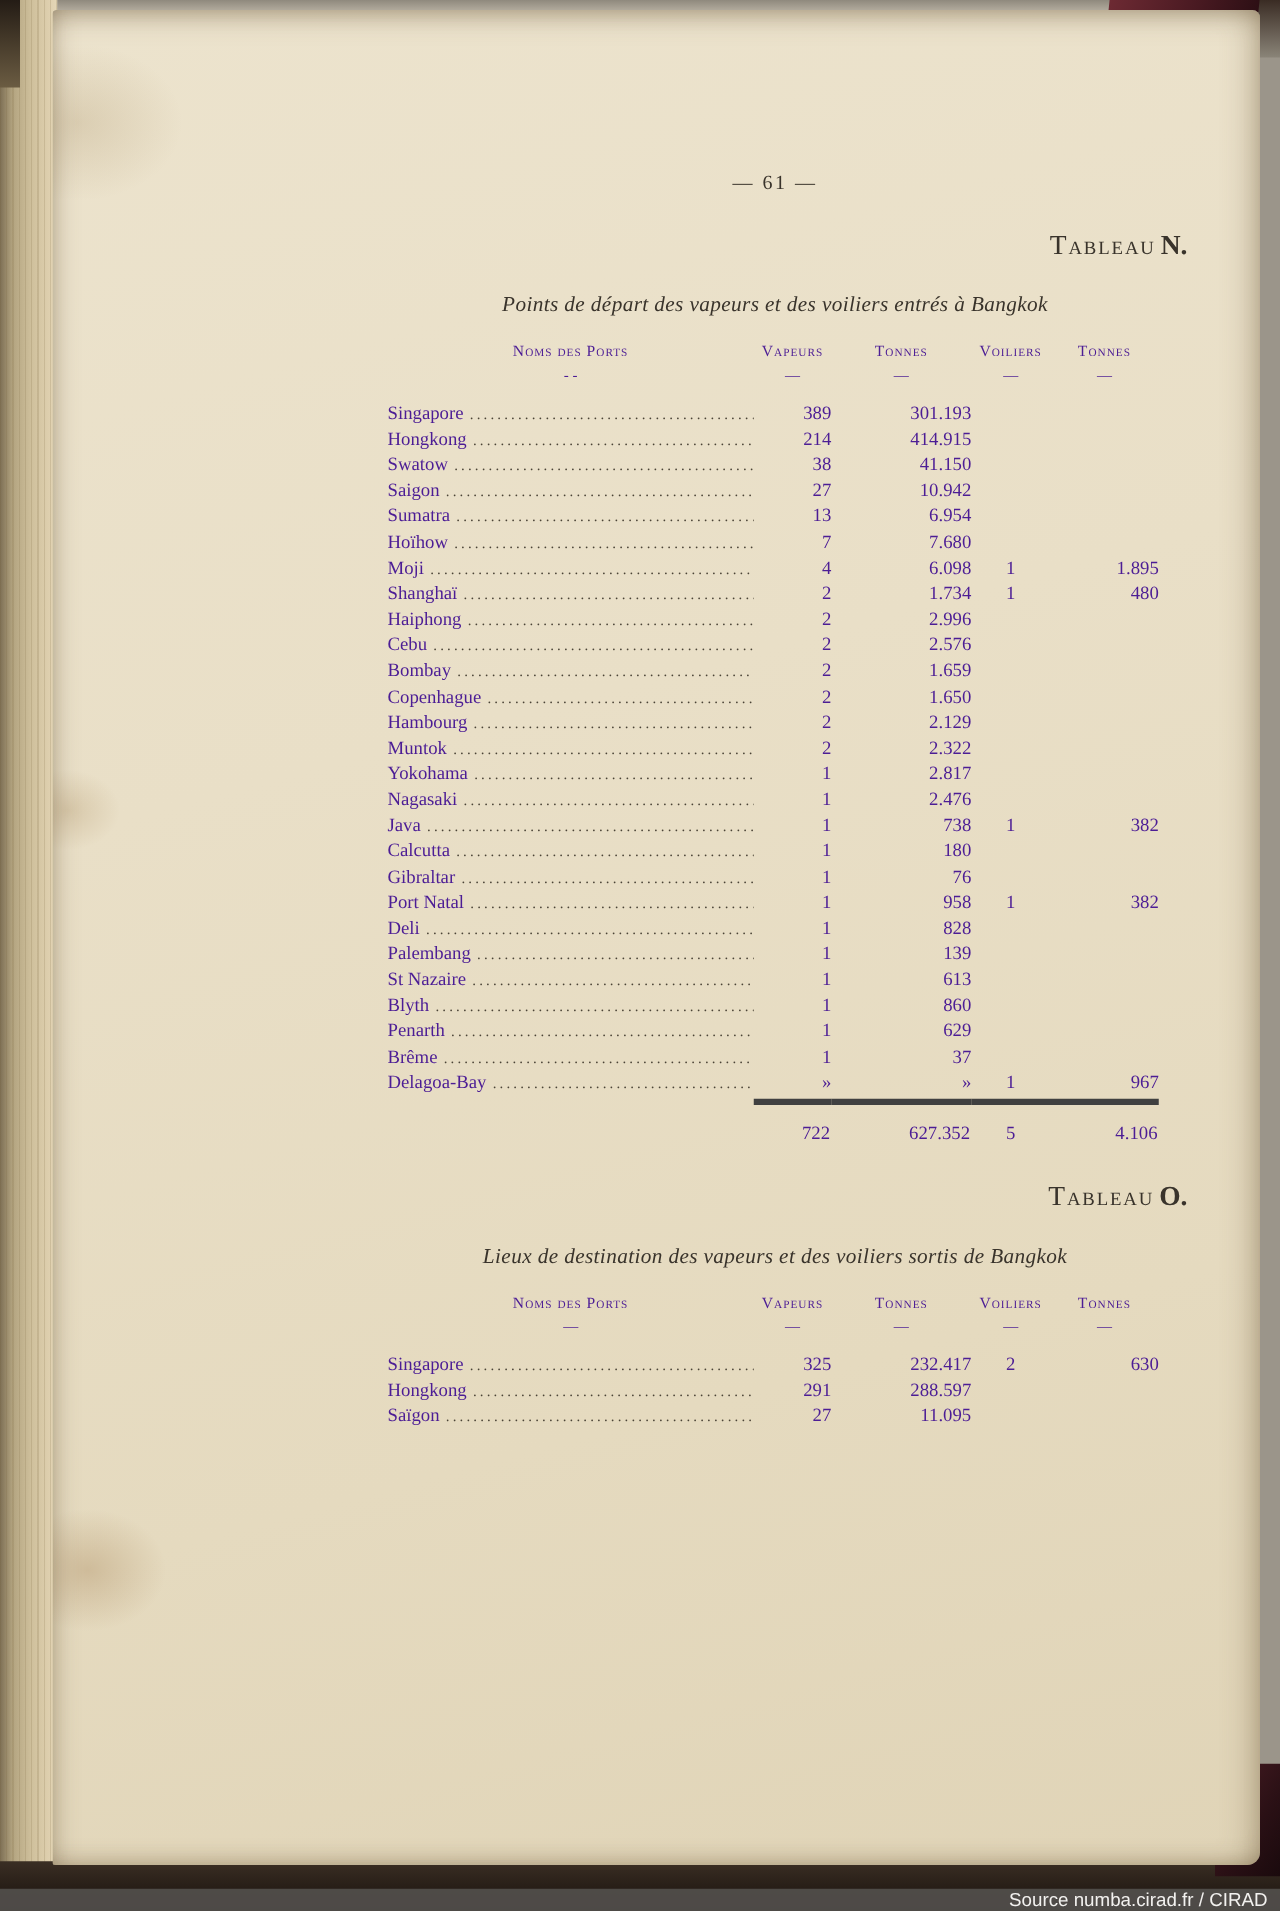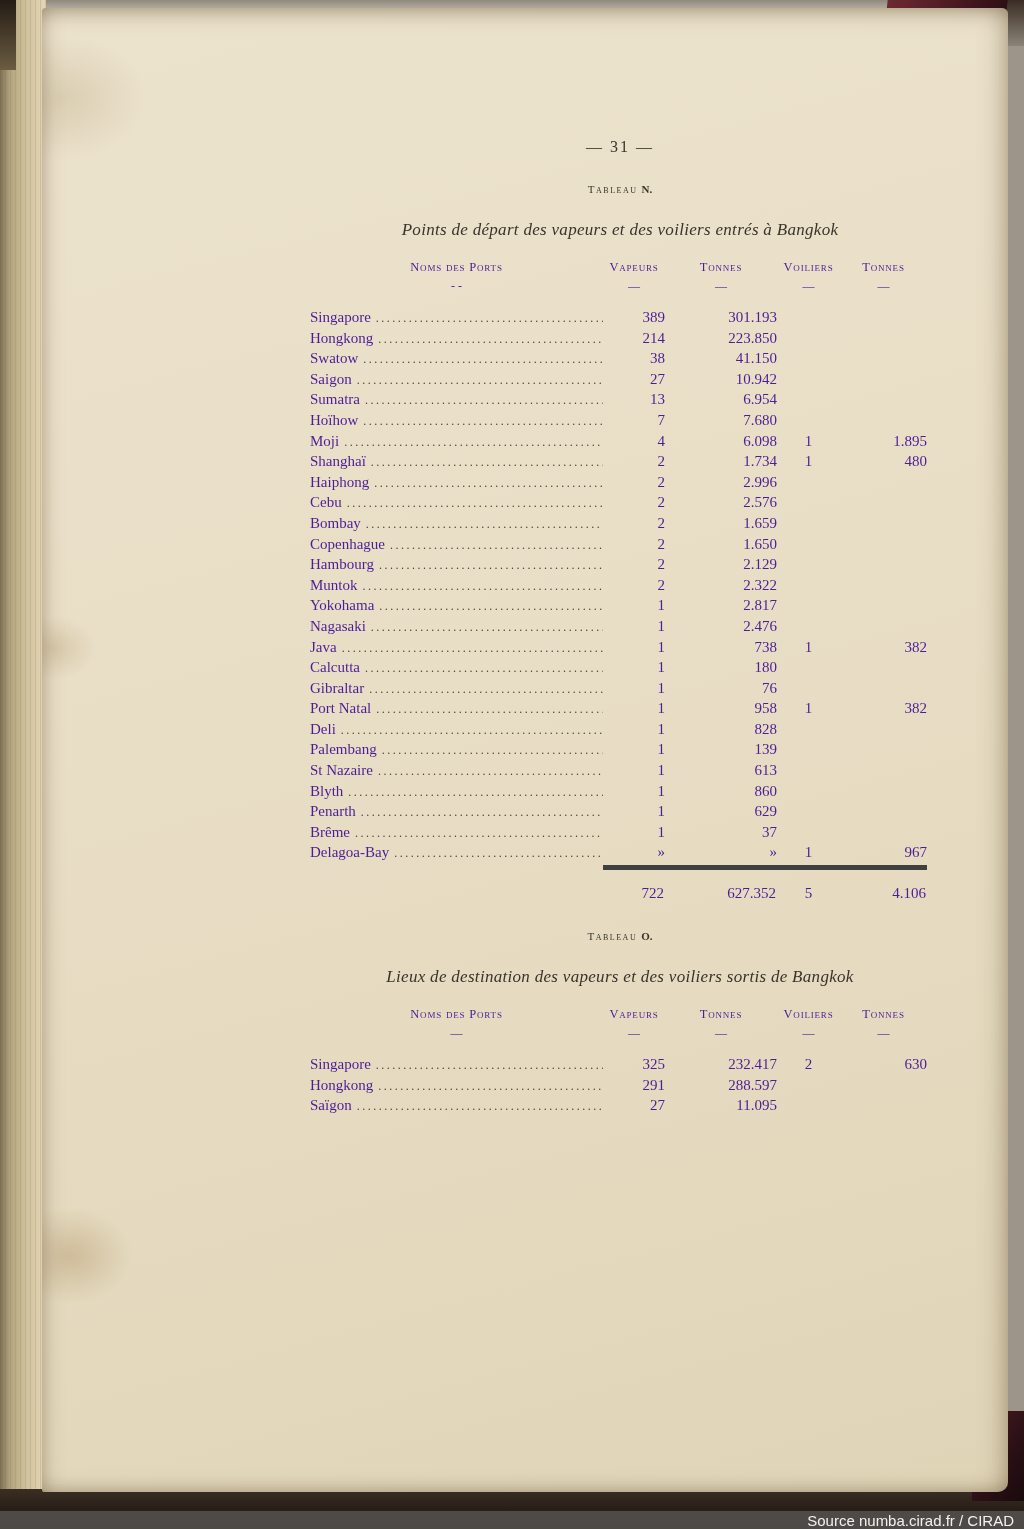--- a/index.html
+++ b/index.html
@@ -56,21 +56,21 @@
       inset 0 -14px 20px -14px rgba(110,90,60,0.40),
       inset 14px 0 20px -12px rgba(110,90,60,0.35);
     border-radius:3px 6px 10px 2px;
   }
   
   .content{
     position:absolute;left:290px;top:138px;width:660px;
     color:#39332b;
   }
   .page-number{text-align:center;font-size:16px;letter-spacing:2px;}
-  .tbl-heading{text-align:center;margin-top:27px;font-size:11px;}
+  .tbl-heading{text-align:right;margin-top:27px;font-size:22px;}
   .tbl-heading .tword{font-variant:small-caps;letter-spacing:1.5px;}
   .tbl-heading .tletter{font-weight:bold;margin-left:4px;}
   .tbl-title{text-align:center;margin-top:25px;font-style:italic;font-size:17px;letter-spacing:0.3px;}
   table.data{
     margin:20px 0 0 20px;border-collapse:collapse;table-layout:fixed;width:617px;
     color:#4c1d95;
   }
   table.data th{
     font-variant:small-caps;font-weight:normal;font-size:12.5px;
     letter-spacing:0.8px;text-align:center;padding:0 0 2px 0;
@@ -106,21 +106,21 @@
 <div class="edge-top"></div>
 <div class="spine-top-right-far"></div>
 <div class="spine-top-right"></div>
 <div class="edge-bottom"></div>
 <div class="spine-bottom-right"></div>
 
 <div class="paper"></div>
 
 <div class="content">
 
-  <div class="page-number">— 31 —</div>
+  <div class="page-number">— 61 —</div>
 
   <div class="section-n">
     <div class="tbl-heading">
       <span class="tword">Tableau</span><span class="tletter">N.</span>
     </div>
     <div class="tbl-title">Points de départ des vapeurs et des voiliers entrés à Bangkok</div>
 
     <table class="data">
       <colgroup>
         <col style="width:293px">
@@ -159,21 +159,21 @@
             <td class="c-num"></td>
           </tr>
           <tr>
             <td>
               <div class="portwrap">
                 <span class="pname">Hongkong</span>
                 <span class="leader"></span>
               </div>
             </td>
             <td class="c-num">214</td>
-            <td class="c-num">223.850</td>
+            <td class="c-num">414.915</td>
             <td class="c-voil"></td>
             <td class="c-num"></td>
           </tr>
           <tr>
             <td>
               <div class="portwrap">
                 <span class="pname">Swatow</span>
                 <span class="leader"></span>
               </div>
             </td>

